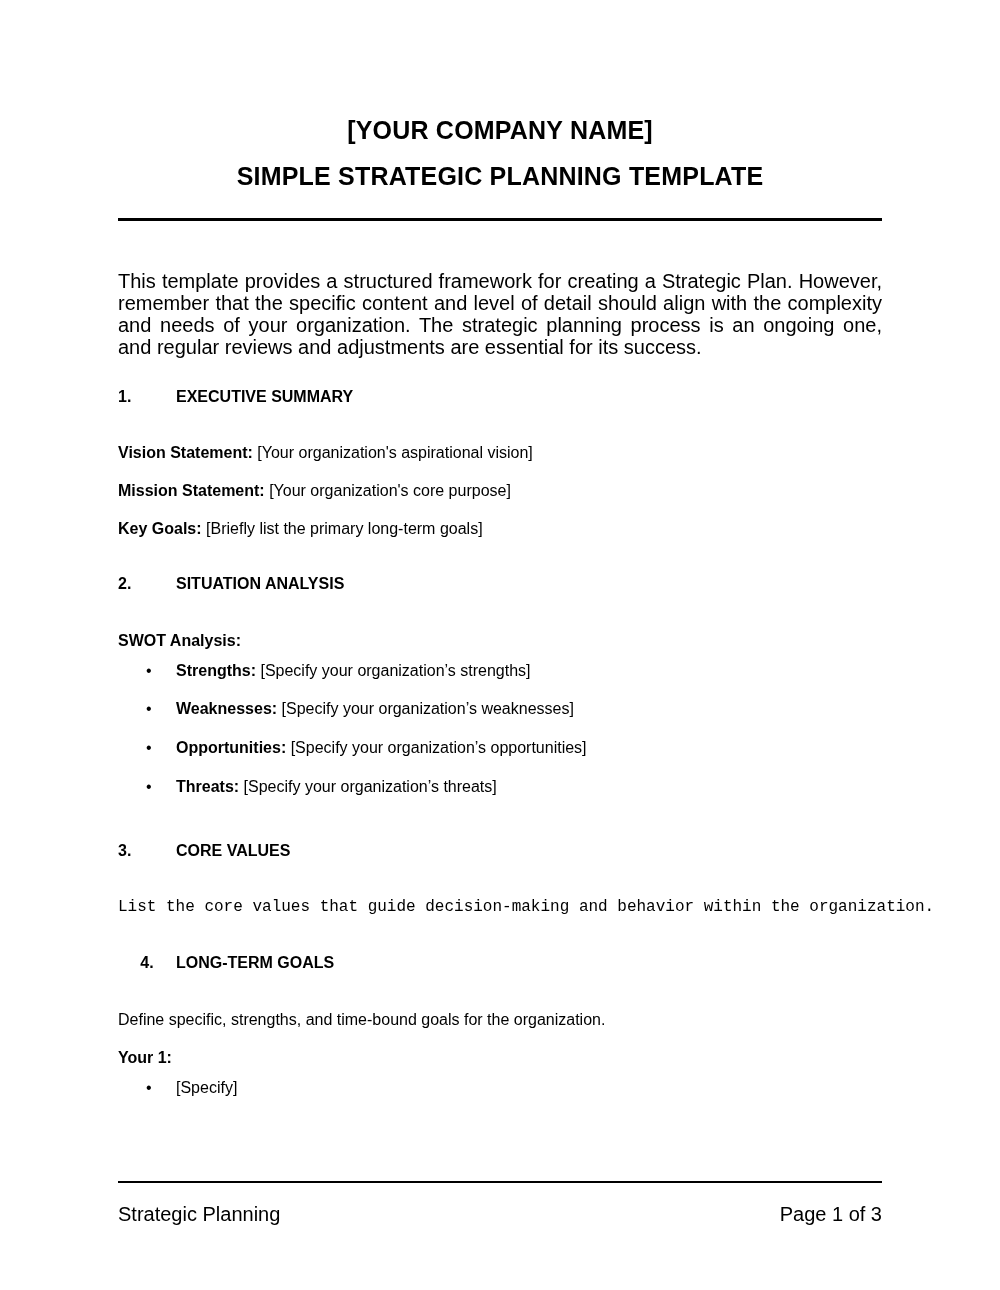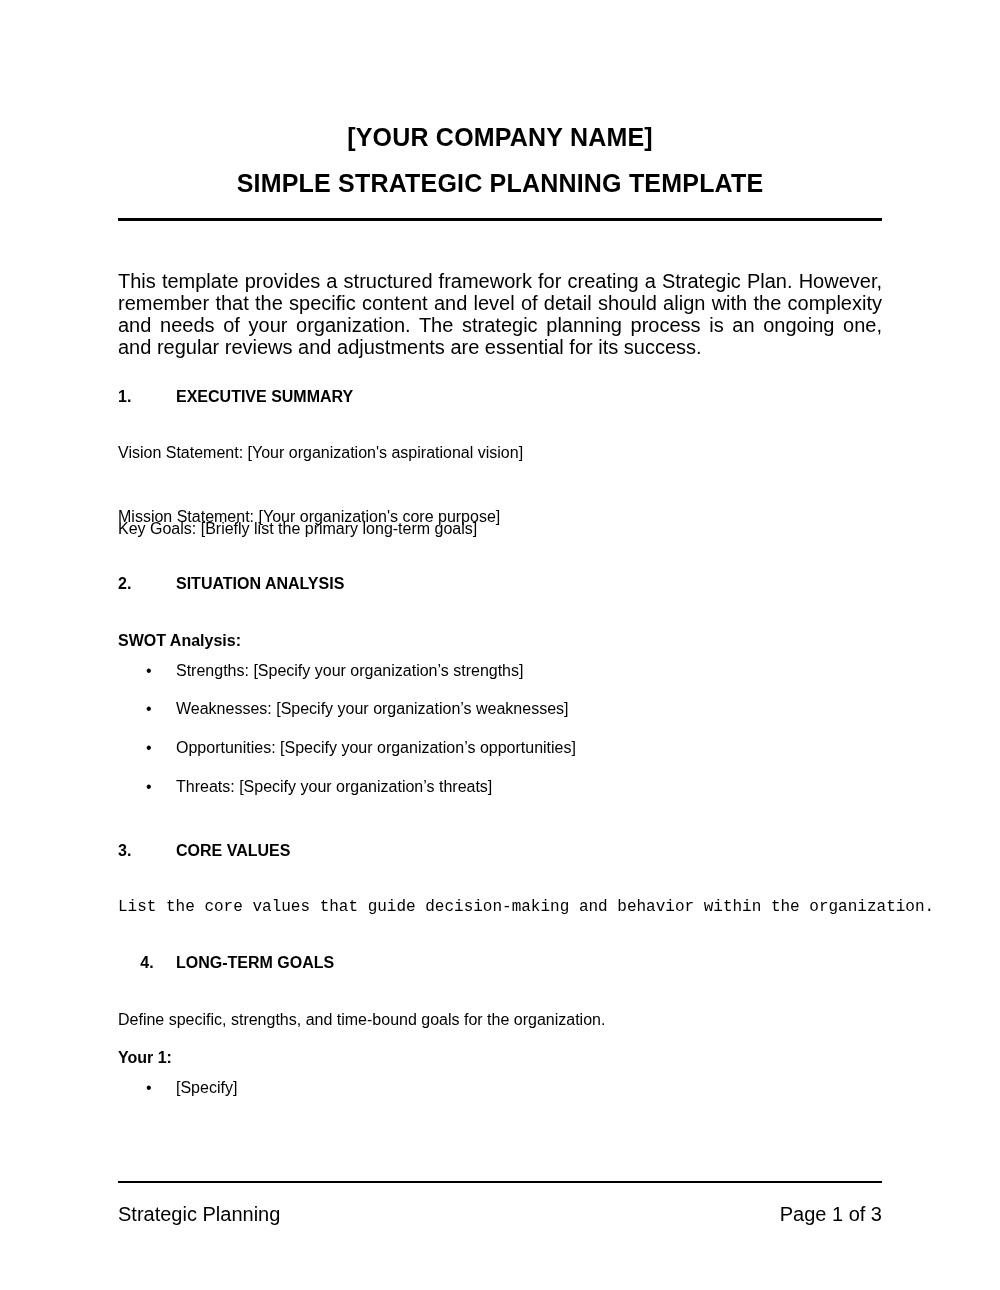--- a/index.html
+++ b/index.html
@@ -1,27 +1,27 @@
 <!DOCTYPE html>
 <html><head>
   <meta charset="utf-8">
   <style>
     html, body { margin: 0; padding: 0; background: #ffffff; }
     body { width: 1000px; height: 1290px; position: relative; overflow: hidden;
            font-family: "Liberation Sans", sans-serif; color: #000; }
     .page { position: absolute; left: 118px; top: 0; width: 764px; }
-    .title { position: absolute; left: 0; width: 764px; text-align: center; font-weight: bold; font-size: 25px; letter-spacing: 0.2px; margin-top: 7px; }
+    .title { position: absolute; left: 0; width: 764px; text-align: center; font-weight: bold; font-size: 25px; letter-spacing: 0.2px; }
     .t1 { top: 116px; }
     .t2 { top: 162px; }
     .rule { position: absolute; left: 0; width: 764px; top: 218px; height: 3px; background: #000; }
     .intro { position: absolute; top: 270px; left: 0; width: 764px; font-size: 20px; line-height: 22px; text-align: justify; }
     .abs { position: absolute; left: 0; font-size: 16px; line-height: 20px; white-space: nowrap; margin-top: 8px; }
     .hd { font-weight: bold; }
     .hd .num { display: inline-block; width: 58px; }
-    b { font-weight: normal; }
+    b { font-weight: bold; }
     .bullet { position: absolute; left: 0; font-size: 16px; line-height: 20px; white-space: nowrap; }
     .bullet .dot { position: absolute; left: 28px; top: 0; }
     .bullet .txt { position: absolute; left: 58px; top: 0; }
     .footrule { position: absolute; left: 0; width: 764px; top: 1181px; height: 2px; background: #000; }
     .foot { position: absolute; top: 1204px; font-size: 20px; line-height: 20px; }
     .foot-left { left: 0; }
     .foot-right { right: 0; }
   </style>
 </head>
 <body>
@@ -32,21 +32,21 @@
   <div class="rule"></div>
 
   <div class="intro">This template provides a structured framework for creating a Strategic Plan. However, remember that the specific content and level of detail should align with the complexity and needs of your organization. The strategic planning process is an ongoing one, and regular reviews and adjustments are essential for its success.</div>
 
   <div class="abs hd" style="top:379px;">
     <span class="num">1.</span><span>EXECUTIVE SUMMARY</span>
   </div>
   <div class="abs" style="top:435px;">
     <b>Vision Statement:</b> <span>[Your organization's aspirational vision]</span>
   </div>
-  <div class="abs" style="top:499px;">
+  <div class="abs" style="top:473px;">
     <b>Mission Statement:</b> <span>[Your organization's core purpose]</span>
   </div>
   <div class="abs" style="top:511px;">
     <b>Key Goals:</b> <span>[Briefly list the primary long-term goals]</span>
   </div>
 
   <div class="abs hd" style="top:566px;">
     <span class="num">2.</span><span>SITUATION ANALYSIS</span>
   </div>
   <div class="abs hd" style="top:623px;">SWOT Analysis:</div>

